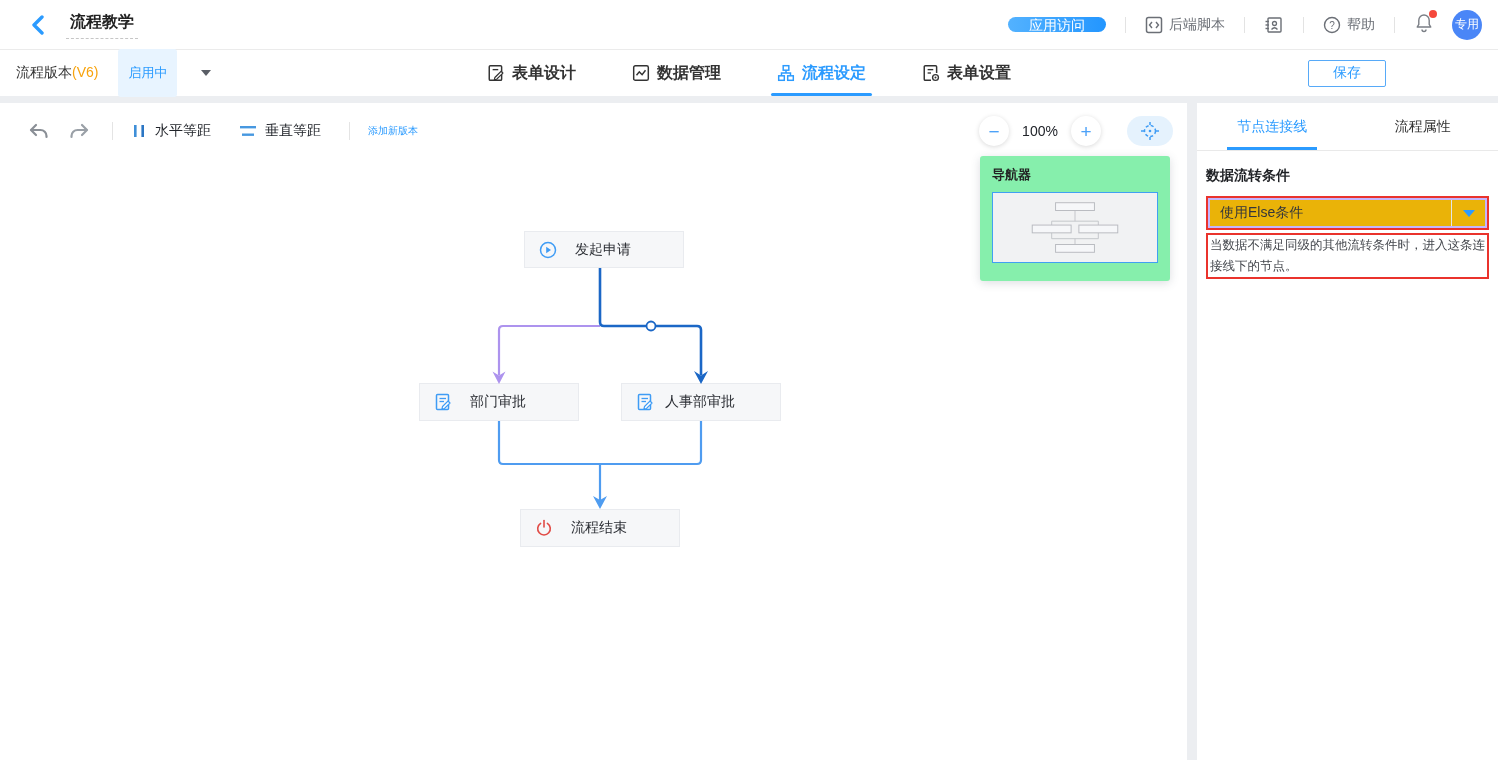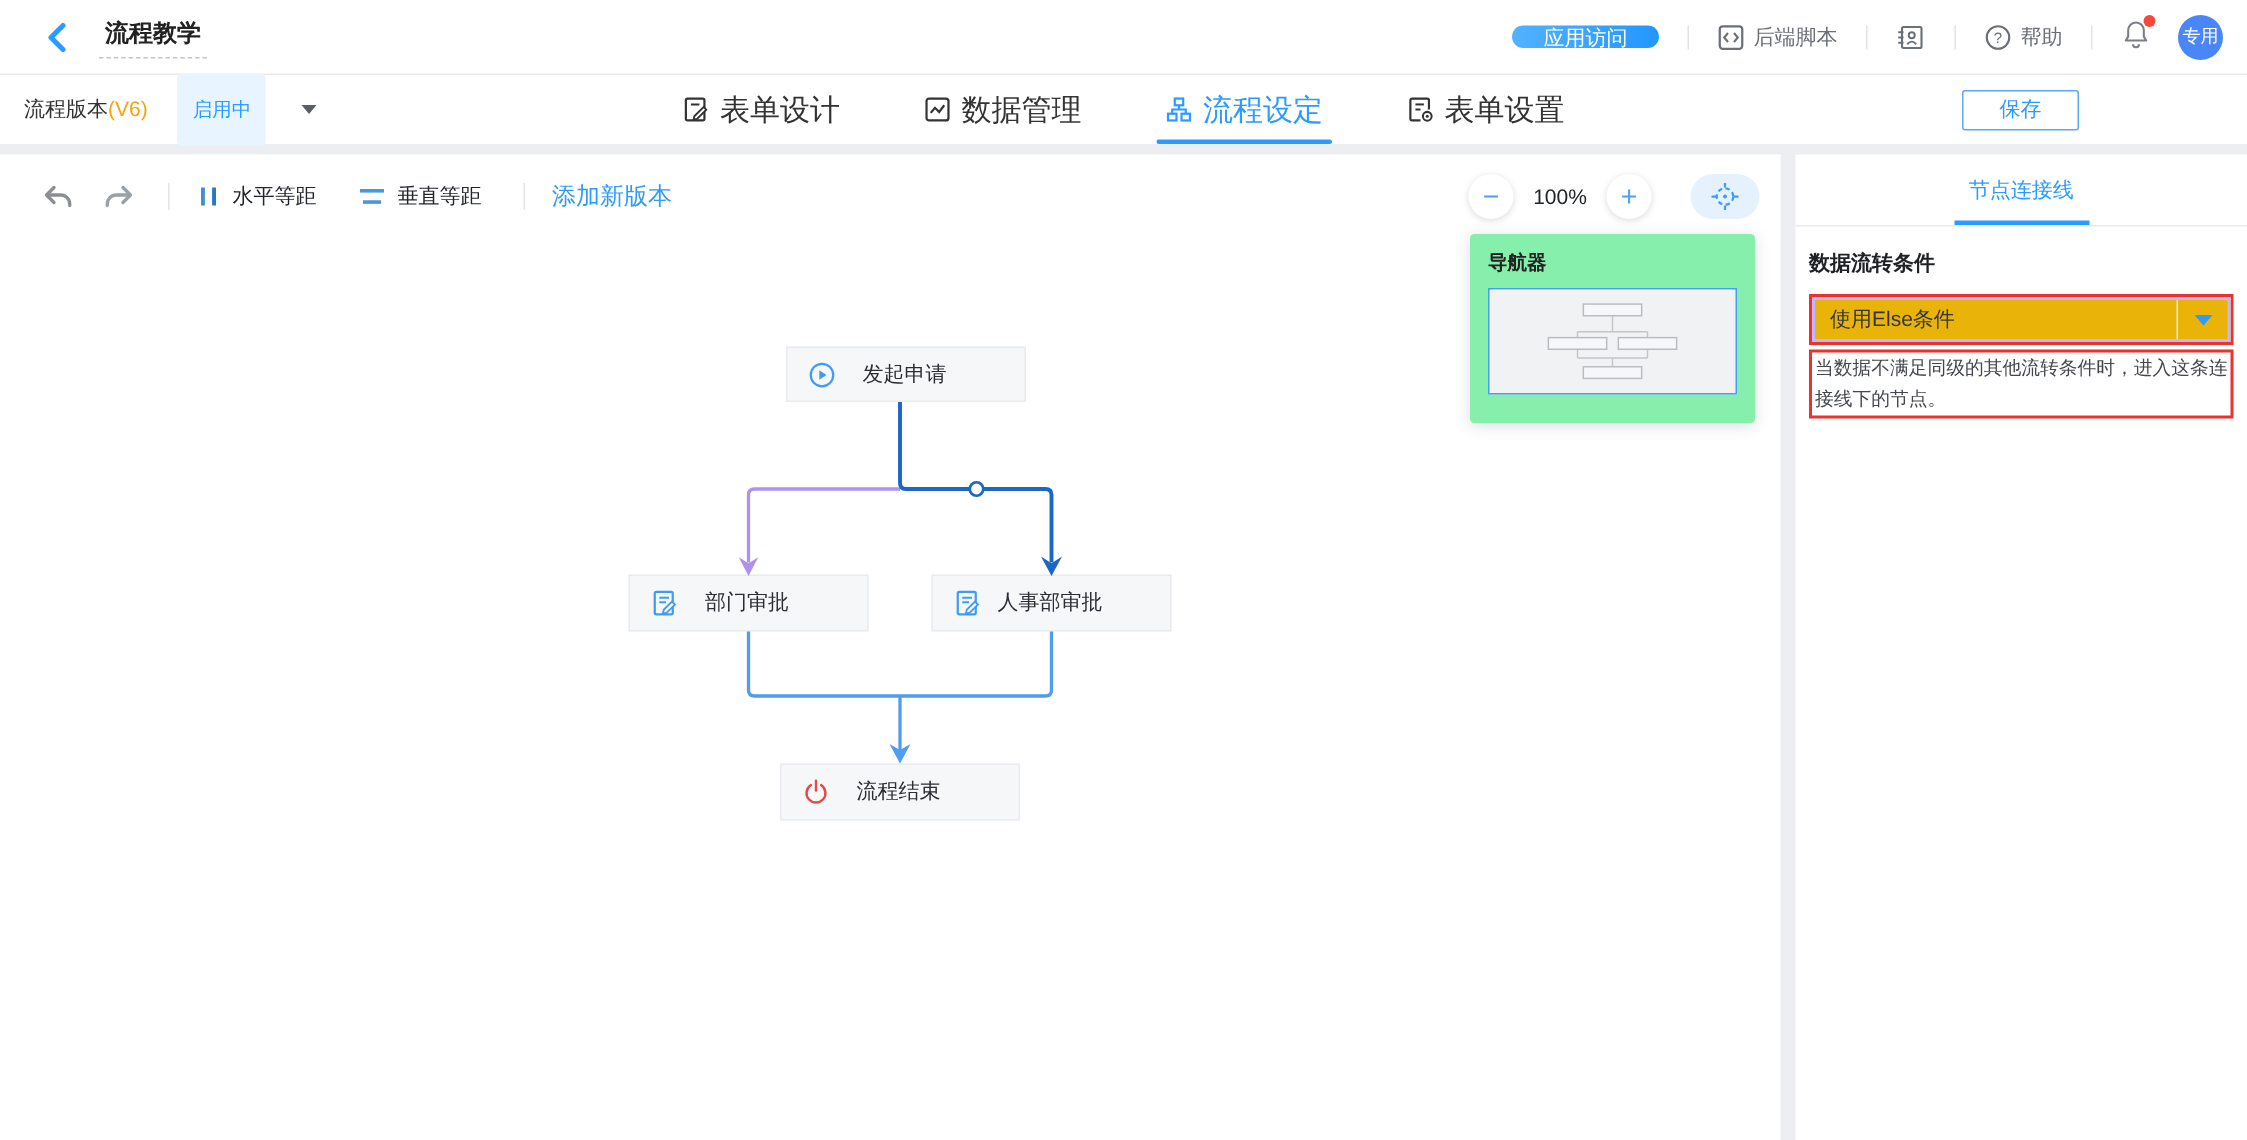--- a/index.html
+++ b/index.html
@@ -28,22 +28,22 @@
   .subbar { height:46px; background:#fff; display:flex; align-items:center; padding:0 16px;
             position:relative; }
   .version-area { display:flex; align-items:center; gap:20px; font-size:14px; color:#333; cursor:pointer; }
   .version-num { color:#f8a30c; }
   .status-badge { background:#e8f4ff; color:#2b9bff; font-size:13px; border-radius:3px;
                   padding:15px 10px; }
   .caret-down { width:0; height:0; border-left:5px solid transparent; border-right:5px solid transparent;
                 border-top:6px solid #5a5e66; margin-left:4px; }
   .center-tabs { position:absolute; left:50%; top:0; transform:translateX(-50%); height:100%;
                  display:flex; align-items:stretch; gap:52px; }
-  .ctab { display:flex; align-items:center; gap:7px; font-size:20px; color:#333; cursor:pointer;
-          position:relative; padding:0 2px; }
+  .ctab { display:flex; align-items:center; gap:7px; font-size:16px; color:#333; cursor:pointer;
+          position:relative; padding:0 2px;font-weight:bold; }
   .ctab.active { color:#2b9bff; }
   .ctab.active::after { content:""; position:absolute; left:-4px; right:-4px; bottom:0; height:3px;
                         background:#2b9bff; border-radius:2px; }
   .save-btn { margin-left:auto; width:78px; height:27px; background:#fff; border:1px solid #57aaf8;
               color:#2b9bff; font-size:14px; border-radius:2px; cursor:pointer; margin-right:96px; }
 
   
   .content { display:flex; height:663px; margin-top:7px; }
   .canvas { position:relative; width:1187px; height:663px; background:#fff; overflow:hidden; }
   .gap-strip { width:10px; }
@@ -52,21 +52,21 @@
   
   .canvas-toolbar { position:absolute; left:0; top:0; width:100%; height:56px; background:#fff;
                     display:flex; align-items:center; padding:0 14px 0 24px; z-index:5; }
   .ct-left { display:flex; align-items:center; }
   .icon-btn { background:none; border:none; cursor:pointer; display:flex; align-items:center;
               justify-content:center; padding:4px; }
   .undo-redo { font-size:21px; color:#8a8f96; line-height:1; }
   .ct-sep { width:1px; height:18px; background:#e4e4e4; margin:0 18px; }
   .ct-tool { display:flex; align-items:center; gap:8px; font-size:14px; color:#21242a;
              cursor:pointer; margin-right:28px; background:none; border:none; }
-  .link-btn { color:#2b9bff; font-size:16px; background:none; border:none; cursor:pointer; }
+  .link-btn { color:#2b9bff; font-size:10px; background:none; border:none; cursor:pointer; }
   .ct-right { margin-left:auto; display:flex; align-items:center; gap:10px; }
   .zoom-circle { width:30px; height:30px; border-radius:50%; background:#fff; border:none;
                  box-shadow:0 1px 5px rgba(0,0,0,0.15); color:#4da2f8; font-size:19px;
                  line-height:1; cursor:pointer; display:flex; align-items:center; justify-content:center; }
   .zoom-level { font-size:14px; color:#21242a; width:42px; text-align:center; }
   .locate-btn { width:46px; height:30px; border-radius:15px; background:#e5f2fd; border:none;
                 display:flex; align-items:center; justify-content:center; cursor:pointer; margin-left:16px; }
 
   
   .navigator { position:absolute; right:17px; top:53px; width:190px; background:#86efac;
@@ -343,20 +343,21 @@
         <rect x="62" y="53" width="40" height="8" fill="#f6f7f9" stroke="#b9bbc0" stroke-width="1"></rect>
       </svg>
     </div>
   </div>
 
   <div class="gap-strip"></div>
 
   <aside class="right-panel">
     <div class="rp-tabs">
       <span class="rp-tab active">节点连接线</span>
+      <span class="rp-tab">流程属性</span>
     </div>
     <div class="rp-body">
       <h3 class="rp-section-label">数据流转条件</h3>
 
       <div class="red-box select-red-wrap">
         <div class="cond-select">
           <span class="cond-select-value">使用Else条件</span>
           <span class="cond-select-caret">
             <span class="caret-tri"></span>
           </span>

